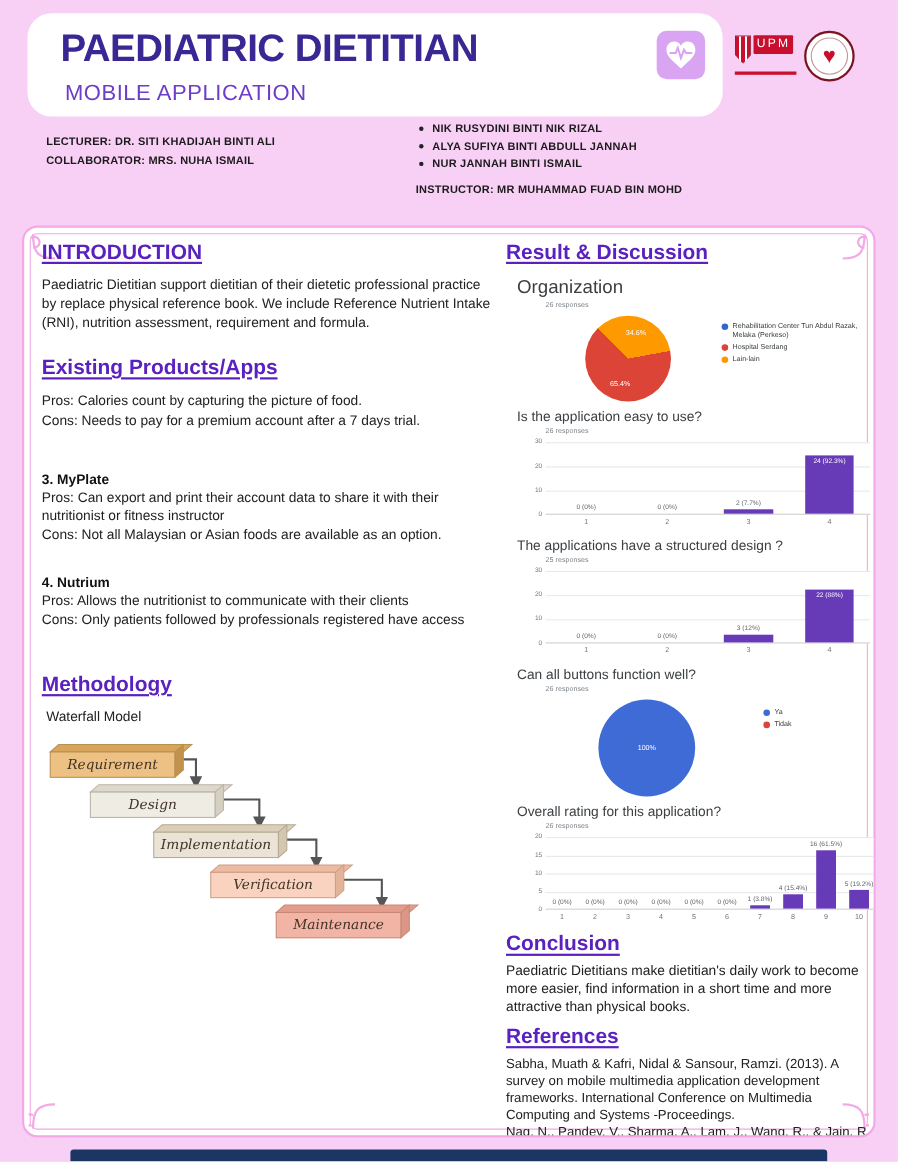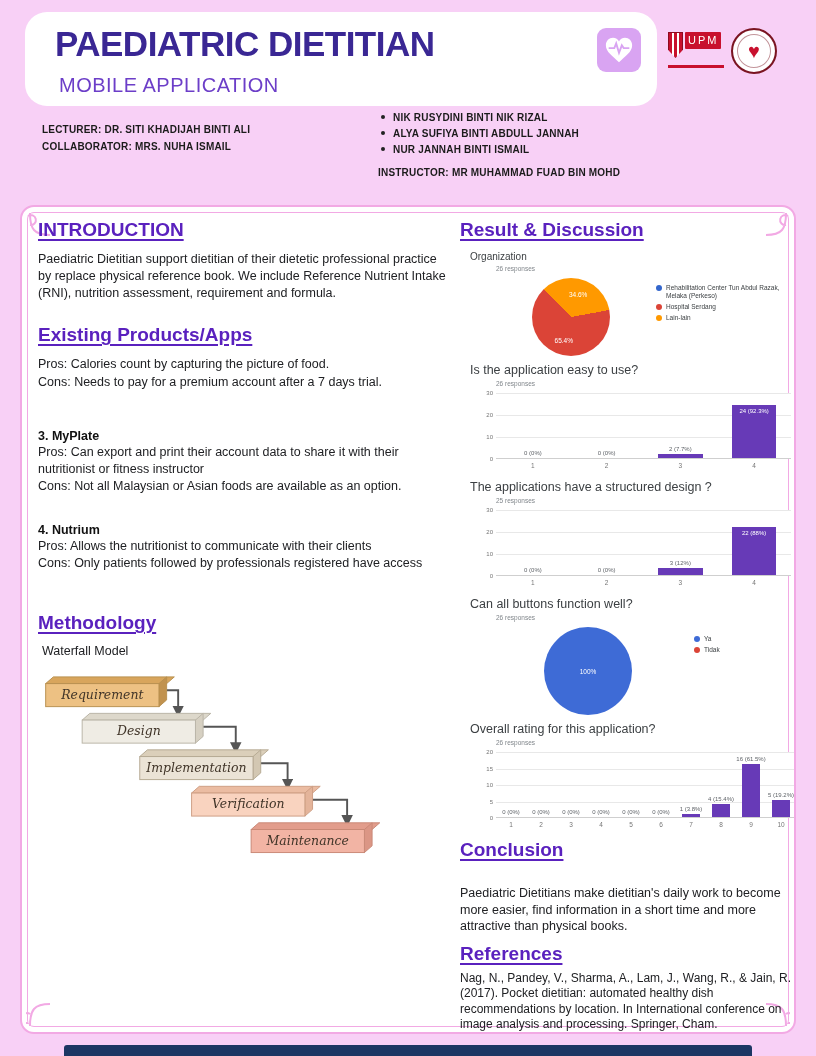--- a/index.html
+++ b/index.html
@@ -37,21 +37,21 @@
   .body-text{font-size:12.5px;color:#202124;line-height:1.37}
   .gap-sm{height:10px}.gap-md{height:22px}
   .product{margin-bottom:18px}
   .p-name{font-weight:bold;font-size:12.5px;color:#111;margin-bottom:1px}
   .model-label{font-size:12.5px;color:#202124;margin:4px 0 10px 4px}
 
   
   .gchart{position:relative;padding-left:10px;margin-bottom:7px}
   .gchart.bar{padding-bottom:14px}
   .gc-title{font-size:12.5px;color:#3c4043;margin-bottom:3px}
-  .gc-title.big{font-size:10px}
+  .gc-title.big{font-size:17px}
   .gc-resp{font-size:6.5px;color:#80868b;margin:0 0 6px 26px}
   .gc-plot{position:relative;margin-left:26px;border-bottom:1px solid #cfcfcf;background:#fff}
   .gc-grid{position:absolute;left:0;right:0;height:1px;background:#e8e8e8}
   .gc-ytick{position:absolute;left:-15px;width:12px;text-align:right;font-size:6px;color:#757575}
   .gc-bar{position:absolute;bottom:0;background:#673AB7}
   .gc-vlabel{position:absolute;font-size:6px;color:#5f6368;white-space:nowrap;transform:translateX(-50%)}
   .gc-vlabel.inside{color:#fff}
   .gc-xtick{position:absolute;font-size:6.5px;color:#757575;white-space:nowrap;transform:translateX(-50%)}
   .gc-pie-area{display:flex}
   .gc-pie{position:relative;border-radius:50%;flex:0 0 auto}
@@ -319,22 +319,23 @@
             <div class="gc-xtick" style="left: 225px; top: 69px;">8</div>
             <div class="gc-bar" style="left: 246px; width: 18px; height: 53px; background: rgb(103, 58, 183);"></div>
             <div class="gc-vlabel" style="left: 255px; bottom: 55px;">16 (61.5%)</div>
             <div class="gc-xtick" style="left: 255px; top: 69px;">9</div>
             <div class="gc-bar" style="left: 276px; width: 18px; height: 17px; background: rgb(103, 58, 183);"></div>
             <div class="gc-vlabel" style="left: 285px; bottom: 19px;">5 (19.2%)</div>
             <div class="gc-xtick" style="left: 285px; top: 69px;">10</div>
           </div>
         </div>
 
-      <h2 class="sec" style="margin-bottom:24px">Conclusion</h2>
+      <h2 class="sec" style="margin-bottom:4px">Conclusion</h2>
       <p class="concl-body">Paediatric Dietitians make dietitian's daily work to become more easier, find information in a short time and more attractive than physical books.</p>
       <div style="height:8px"></div>
       <h2 class="sec" style="margin-bottom:6px">References</h2>
+      <div class="refs-body">Sabha, Muath &amp; Kafri, Nidal &amp; Sansour, Ramzi. (2013). A survey on mobile multimedia application development frameworks. International Conference on Multimedia Computing and Systems -Proceedings.</div>
       <div class="refs-body">Nag, N., Pandey, V., Sharma, A., Lam, J., Wang, R., &amp; Jain, R. (2017). Pocket dietitian: automated healthy dish recommendations by location. In International conference on image analysis and processing. Springer, Cham.</div>
     </div>
   </div>
 
   <div class="next-bar"></div>
 </div>
 
 </body></html>

